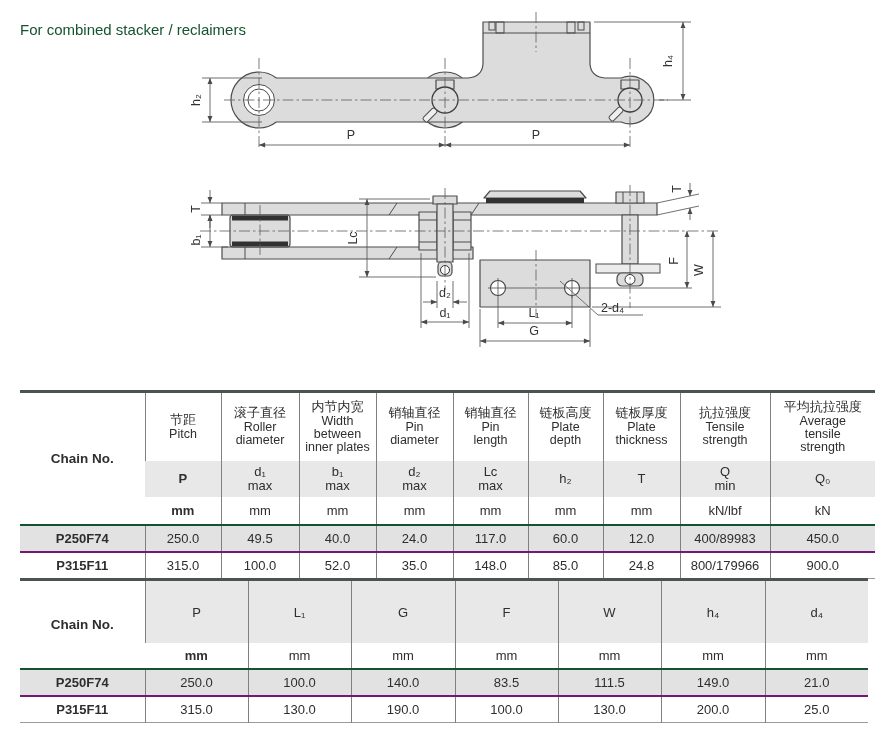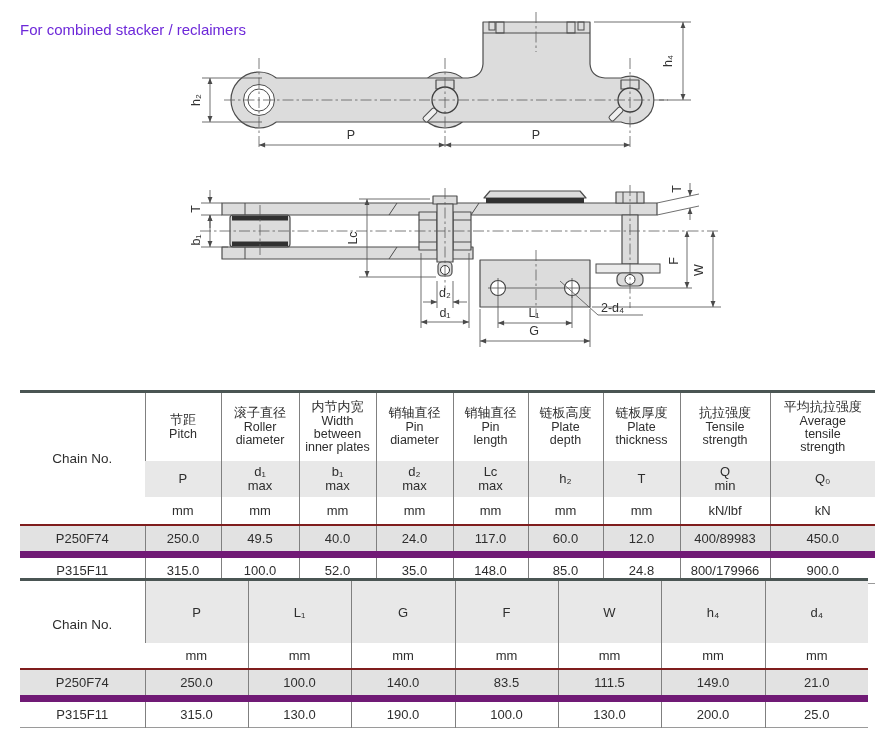--- a/index.html
+++ b/index.html
@@ -1,46 +1,46 @@
 <!DOCTYPE html>
 <html><head>
 <meta charset="utf-8">
 <style>
   html,body{margin:0;padding:0;}
   body{
     width:895px;height:744px;background:#ffffff;position:relative;
     font-family:"Liberation Sans","DejaVu Sans",sans-serif;color:#2e2e2e;overflow:hidden;
   }
-  .title{position:absolute;left:20px;top:21px;font-size:15px;color:#6d28d9;}
+  .title{position:absolute;left:20px;top:21px;font-size:15px;color:#14532d;}
   svg.draw{position:absolute;left:0;top:0;}
   .fillshape{fill:#dcdcdc;stroke:#4d4d4d;stroke-width:1.2;stroke-linejoin:round;}
   .ln{fill:none;stroke:#4d4d4d;stroke-width:1;}
   .lnw{fill:#ffffff;stroke:#4d4d4d;stroke-width:1;}
   .strong{fill:#dcdcdc;stroke:#3f3f3f;stroke-width:1.3;}
   .dark{fill:#313131;stroke:none;}
   .cl{fill:none;stroke:#5a5a5a;stroke-width:0.8;stroke-dasharray:11 3 2.5 3;}
   .dim{fill:none;stroke:#565656;stroke-width:0.85;}
   text.dlab{font-size:12.5px;fill:#333;font-family:"Liberation Sans","DejaVu Sans",sans-serif;}
   .anchor-mid{text-anchor:middle;}
 
   table{border-collapse:collapse;table-layout:fixed;position:absolute;left:20px;
         font-size:13px;text-align:center;color:#2e2e2e;
         border-top:3px solid #4a5553;border-bottom:1px solid #9a9a9a;}
   #t1{top:390px;width:855px;}
   #t2{top:578px;width:848px;}
   td{border-left:1px solid #808080;padding:0 2px;vertical-align:middle;}
-  td:first-child{border-left:none;}
+  td:first-child{border-left:none;font-weight:bold;}
   tr.hdr1 td{height:68px;}
   tr.sym1 td{height:36px;background:#e8e8e8;white-space:pre-line;line-height:1.05;}
   tr.unit1 td{height:27px;}
   tr.hdr2 td{height:62px;background:#e8e8e8;}
   tr.hdr2 td.chain{background:#ffffff;}
   tr.unit2 td{height:25px;background:#ffffff;}
-  tr.d1 td{height:25px;background:#e2e2e2;border-top:2px solid #7f1d1d;}
-  tr.d2 td{height:25px;border-top:7px solid #701a75;text-align:center;}
+  tr.d1 td{height:25px;background:#e2e2e2;border-top:2px solid #14532d;}
+  tr.d2 td{height:25px;border-top:2px solid #701a75;text-align:center;}
   .cn{font-size:13px;line-height:1.15;}
   .en{font-size:12.5px;line-height:1.05;white-space:pre-line;}
   td.chain{font-size:13.5px;}
 </style>
 </head>
 <body>
 
 <svg class="draw" width="895" height="380" viewBox="0 0 895 380">
   <defs>
     <marker id="arw" viewBox="0 0 10 10" refX="9.5" refY="5" markerWidth="10" markerHeight="8" orient="auto-start-reverse">

